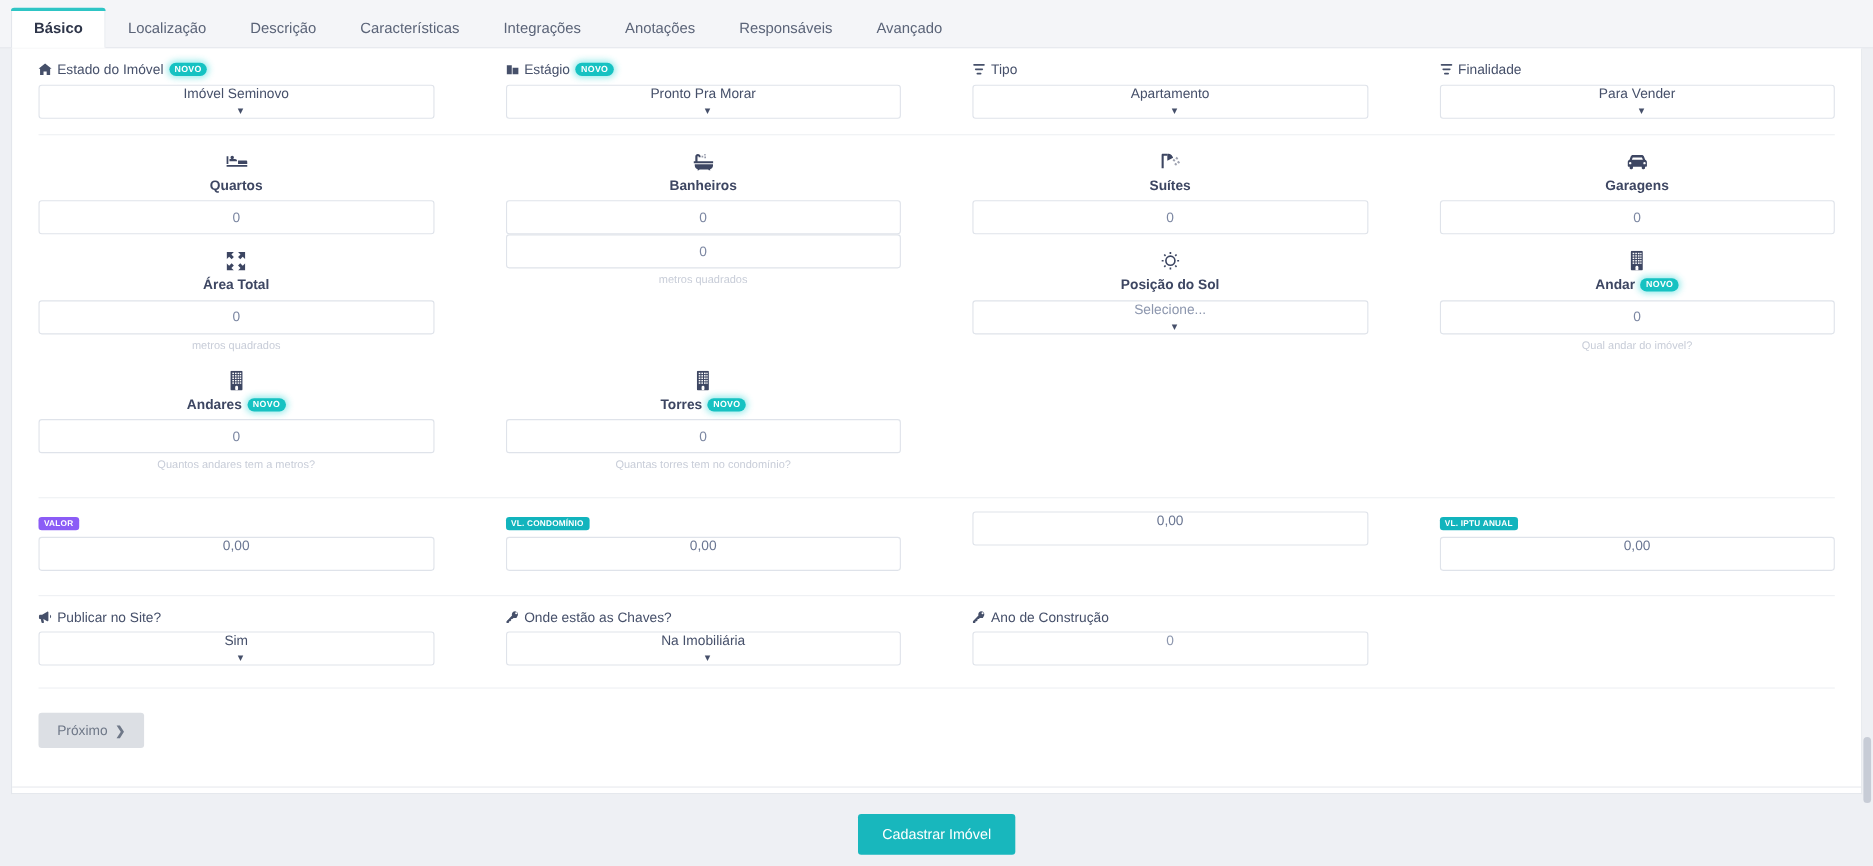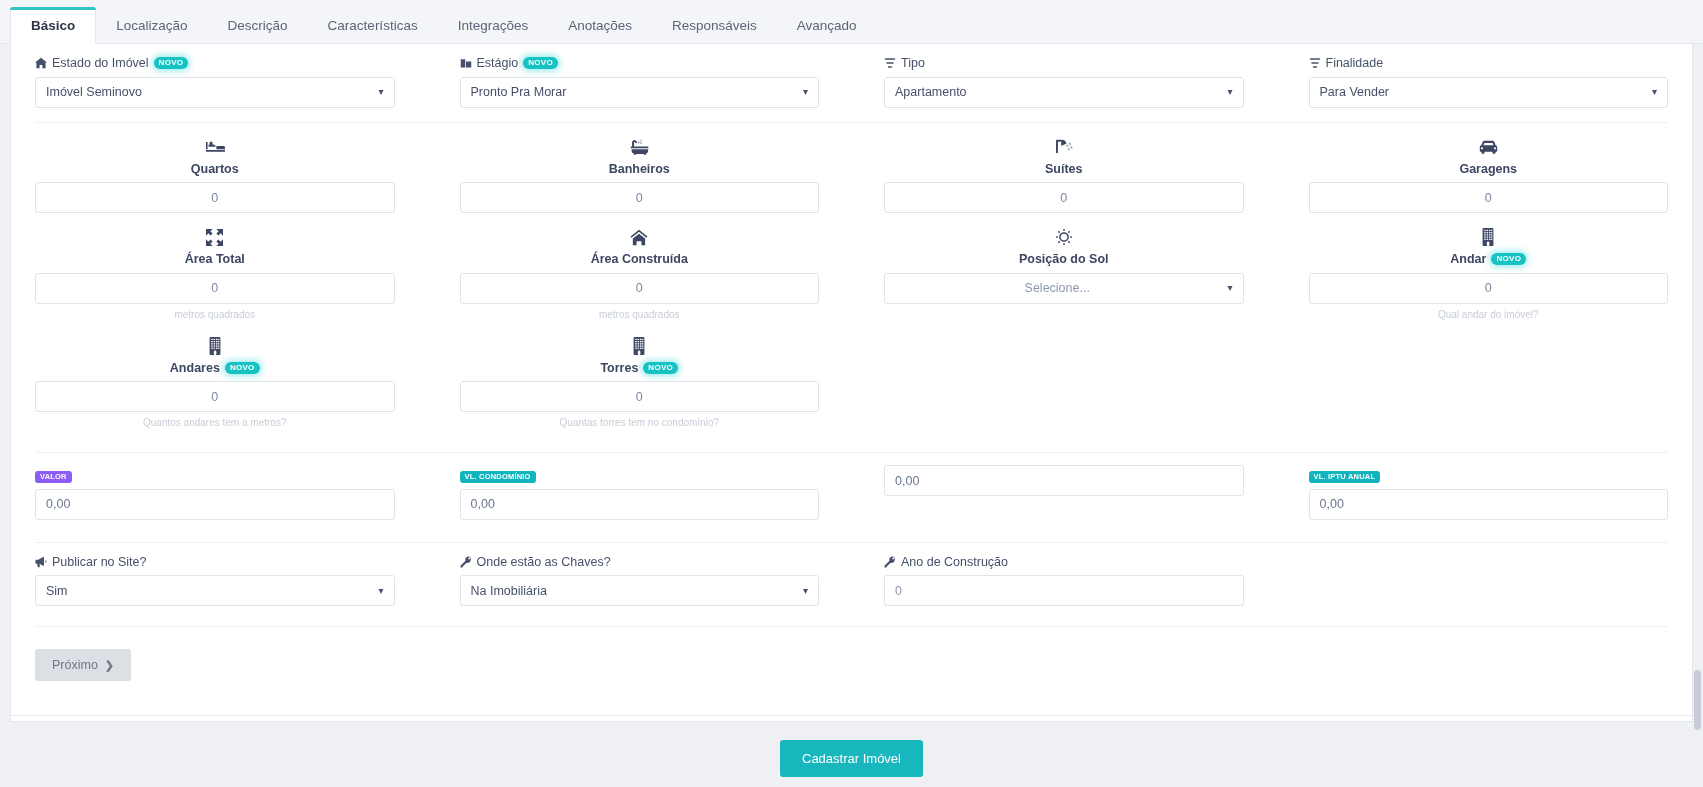--- a/index.html
+++ b/index.html
@@ -91,21 +91,21 @@
     width: 100%;
     height: 31px;
     border: 1px solid #dfe3ea;
     border-radius: 3px;
     background: #fff;
     font-size: 12.5px;
     color: #46506a;
     padding: 0 10px;
     font-family: "Liberation Sans", sans-serif;
     outline: none;
-    display: flex; align-items: center;
+    display: flex; align-items: center; flex-direction: column;
   }
   .ctl.select { justify-content: space-between; }
   .ctl.select .caret {
     color: #46506a; font-size: 10px; margin-left: 8px; line-height: 1;
   }
   .ctl.num { justify-content: center; color: #7c87a2; }
   .ctl.left-money { color: #6a7692; justify-content: flex-start; }
 
   
   .stat-head {
@@ -370,31 +370,20 @@
             <span>Área Total</span>
           </div>
         </div>
         <div class="ctl num">
             <span>0</span>
           </div>
         <div class="helper">metros quadrados</div>
       </div>
 
       <div class="col">
-        <div class="stat-head">
-          <div class="stat-ic">
-            <svg width="18" height="17" viewBox="0 0 16 16" fill="#3d4662">
-                <path d="M8 .6 0 7.1l1 1.2L8 2.7l7 5.6 1-1.2z"></path>
-                <path d="M8 4.4 2.2 9v6.3h3.5v-3.8h4.6v3.8h3.5V9z"></path>
-              </svg>
-          </div>
-          <div class="stat-name">
-            <span>Área Construída</span>
-          </div>
-        </div>
         <div class="ctl num">
             <span>0</span>
           </div>
         <div class="helper">metros quadrados</div>
       </div>
 
       <div class="col">
         <div class="stat-head">
           <div class="stat-ic">
             <svg width="18" height="18" viewBox="0 0 18 18" fill="none" stroke="#3d4662" stroke-width="1.5">

